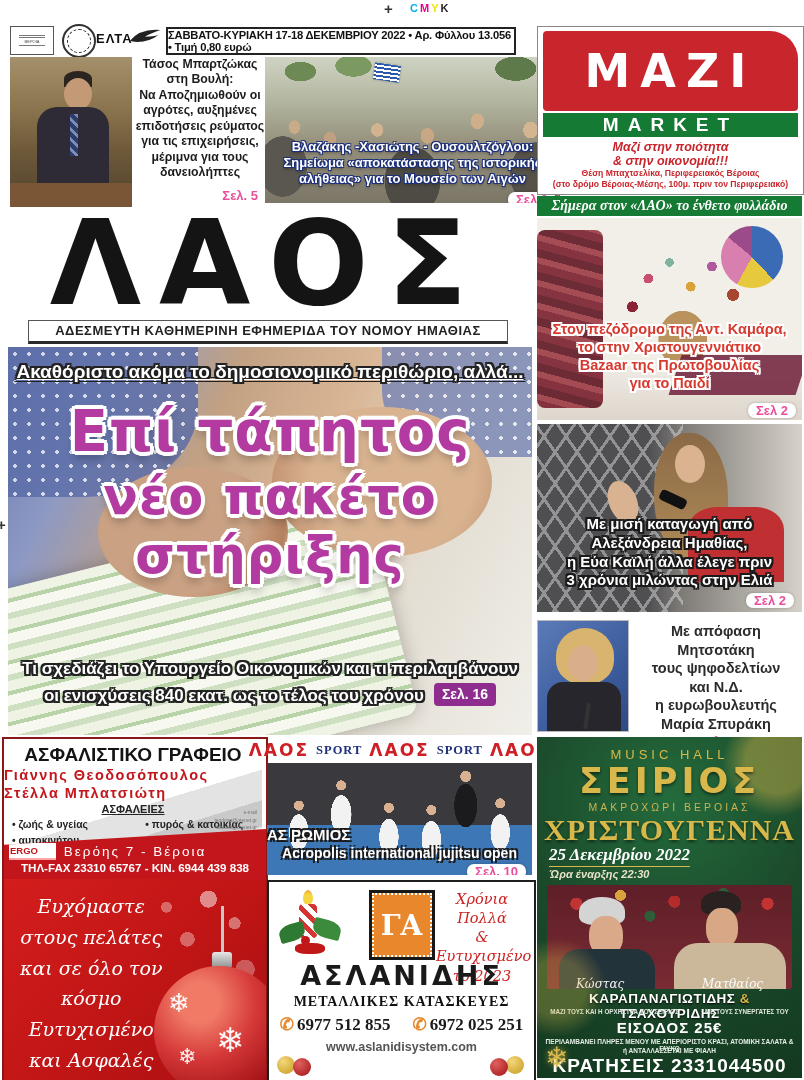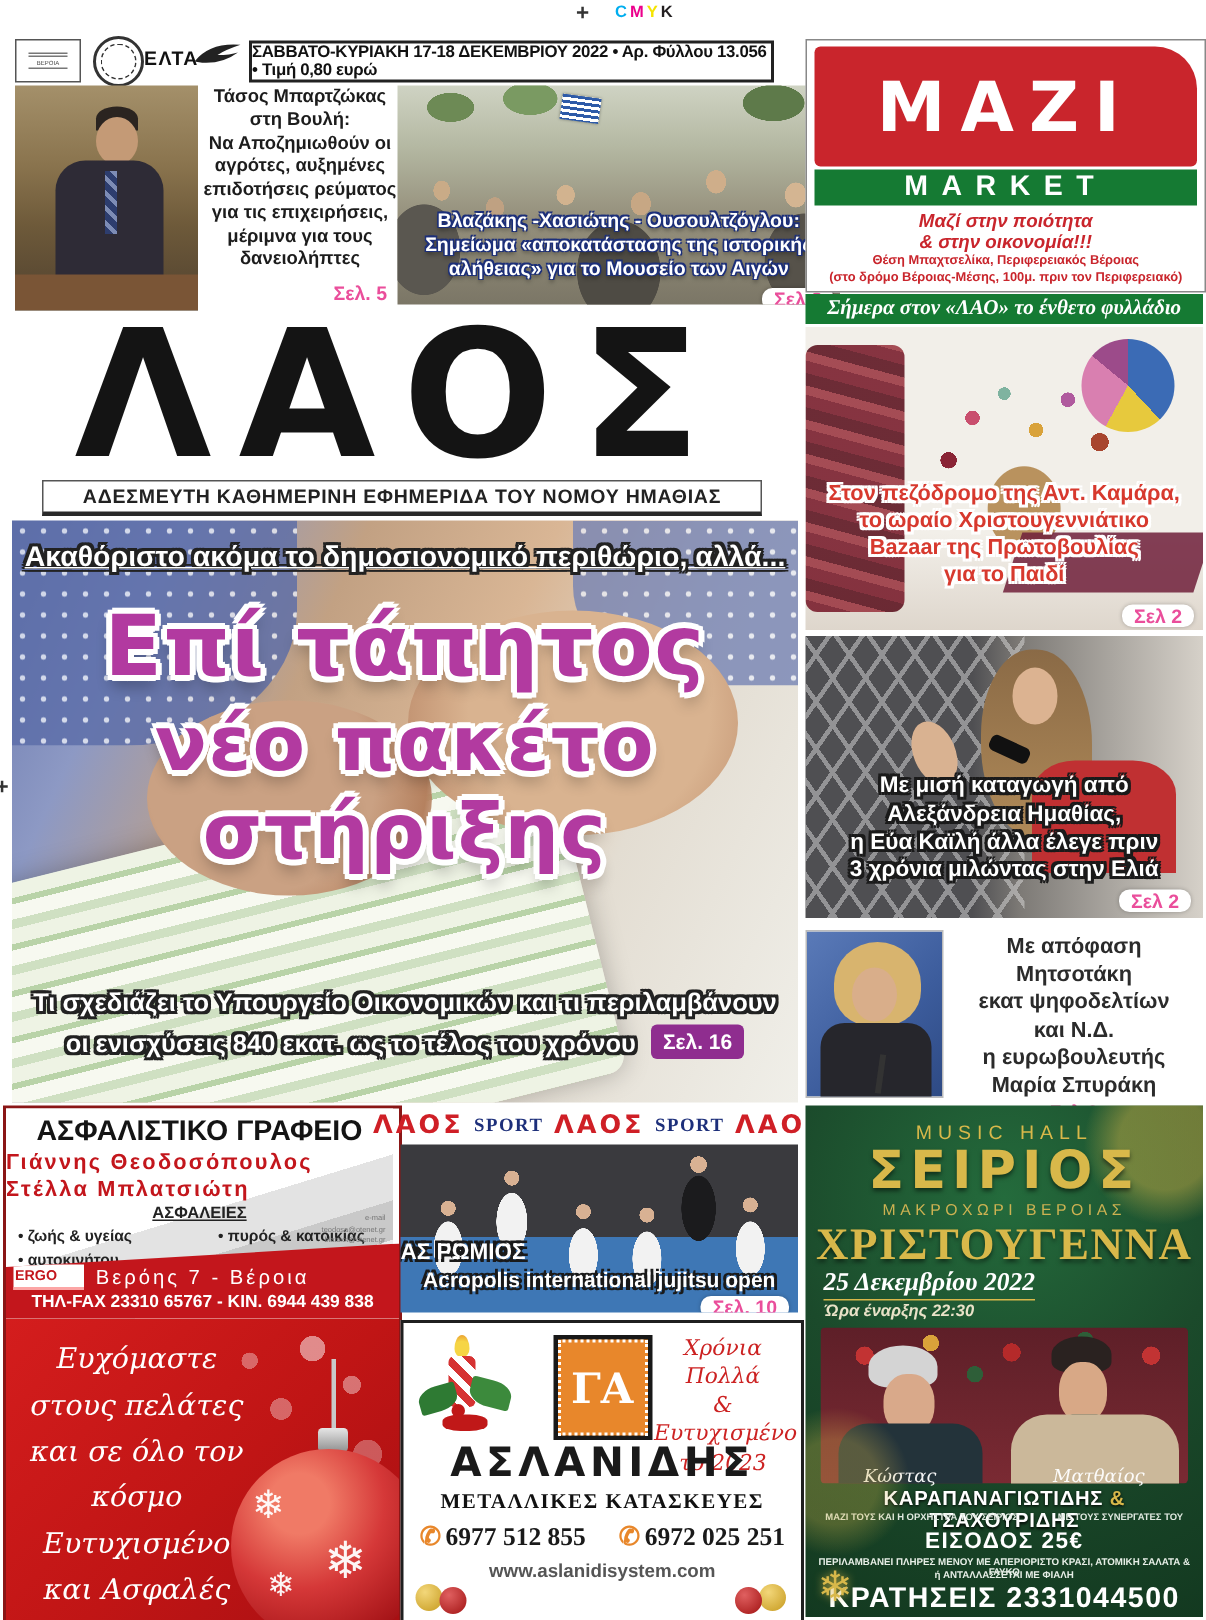--- a/index.html
+++ b/index.html
@@ -379,21 +379,21 @@
       <div><span>οι ενισχύσεις 840 εκατ. ως το τέλος του χρόνου</span><span class="deck-badge">Σελ. 16</span></div>
     </div>
   </div>
 
   <div class="photo bazaar">
     <div class="bz-rack"></div>
     <div class="bz-plate"></div>
     <div class="bz-table"></div>
     <div class="bz-cap">
       <div>Στον πεζόδρομο της Αντ. Καμάρα,</div>
-      <div>το ωραίο Χριστουγεννιάτικο</div>
+      <div>το στην Χριστουγεννιάτικο</div>
       <div>Bazaar της Πρωτοβουλίας</div>
       <div>για το Παιδί</div>
     </div>
     <div class="pill bz-pill">Σελ 2</div>
   </div>
 
   <div class="photo kaili">
     <div class="ka-lattice"></div>
     <div class="ka-hair"></div>
     <div class="ka-face"></div>
@@ -412,21 +412,21 @@
   <div class="abs spyraki">
     <div class="photo spy-photo">
       <div class="sp-hair"></div>
       <div class="sp-face"></div>
       <div class="sp-jacket"></div>
       <div class="sp-mic"></div>
     </div>
     <div class="abs spy-text">
       <div>Με απόφαση</div>
       <div>Μητσοτάκη</div>
-      <div>εκατ ψηφοδελτίων</div>
+      <div>τους ψηφοδελτίων</div>
       <div>και Ν.Δ.</div>
       <div>η ευρωβουλευτής</div>
       <div>Μαρία Σπυράκη</div>
       <div class="spy-page pagepink">Σελ 2</div>
     </div>
   </div>
 
   <div class="abs ins">
     <div class="ins-top">
       <div class="ins-title">ΑΣΦΑΛΙΣΤΙΚΟ ΓΡΑΦΕΙΟ</div>

